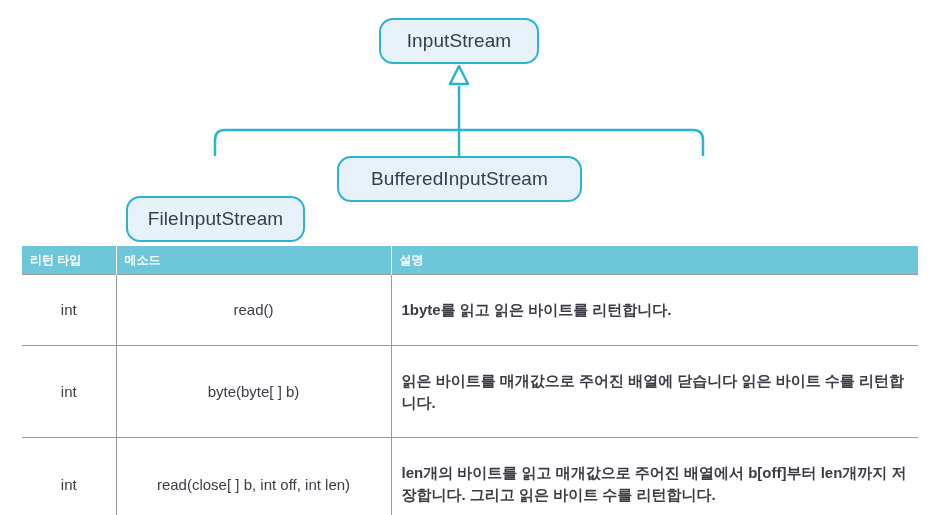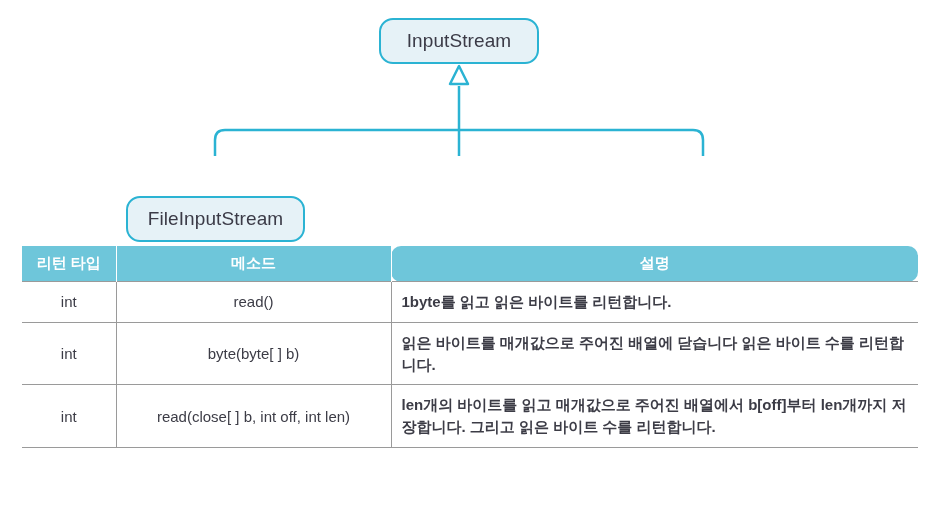--- a/index.html
+++ b/index.html
@@ -63,36 +63,36 @@
     width: 896px;
     table-layout: fixed;
   }
   table.method-table col.c-ret  { width: 94px; }
   table.method-table col.c-met  { width: 275px; }
   table.method-table col.c-desc { width: 527px; }
 
   table.method-table thead th {
     background: #6ec6da;
     color: #ffffff;
-    font-size: 15px;
+    font-size: 12px;
     font-weight: bold;
-    height: 35px;
+    height: 28px;
     padding: 0 8px;
-    text-align: center;
+    text-align: left;
     border: none;
     border-right: 1.5px solid #ffffff;
   }
-  table.method-table thead th:last-child { border-right: none; border-radius: 10px; }
+  table.method-table thead th:last-child { border-right: none; }
 
   table.method-table tbody td {
     border-top: 1.5px solid #9a9a9a;
     border-bottom: 1.5px solid #9a9a9a;
     font-size: 15px;
     color: #3c3c46;
-    padding: 9px 6px;
+    padding: 24px 6px;
     vertical-align: middle;
     background: #ffffff;
   }
   table.method-table tbody td.cell-ret,
   table.method-table tbody td.cell-met {
     text-align: center;
     border-right: 1.5px solid #9a9a9a;
   }
   table.method-table tbody td.cell-desc {
     text-align: left;
@@ -121,20 +121,23 @@
   </svg>
 
   <div class="uml-box" id="box-inputstream">
     <span>InputStream</span>
   </div>
 
   <div class="uml-box" id="box-fileinput">
     <span>FileInputStream</span>
   </div>
 
+  <div class="uml-box" id="box-bufferedinput">
+    <span>BufferedInputStream</span>
+  </div>
 
 
 </div>
 
 <div id="method-table-wrap">
   <table class="method-table">
     <colgroup>
       <col class="c-ret">
         <col class="c-met">
         <col class="c-desc">

